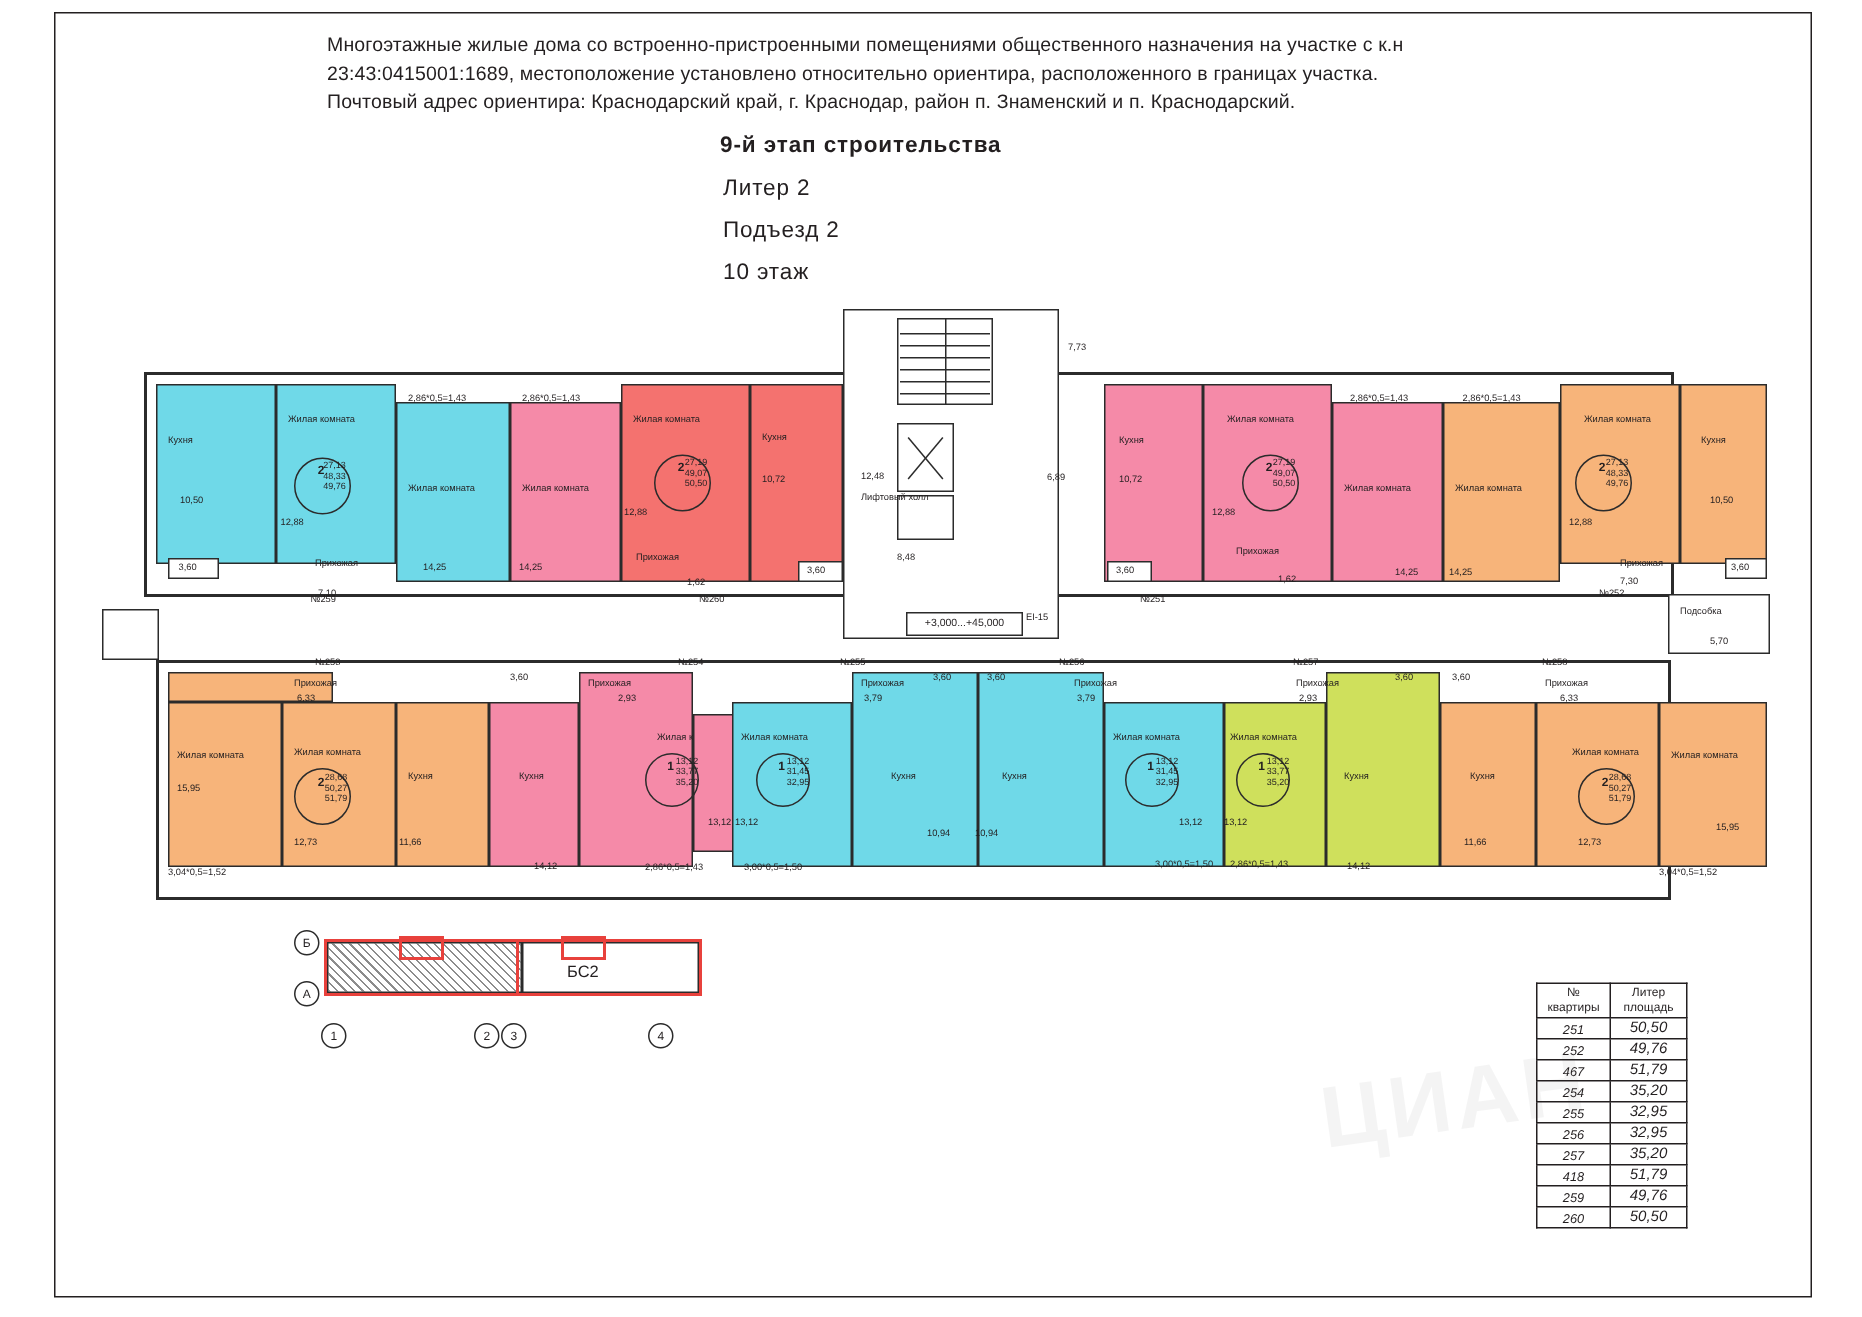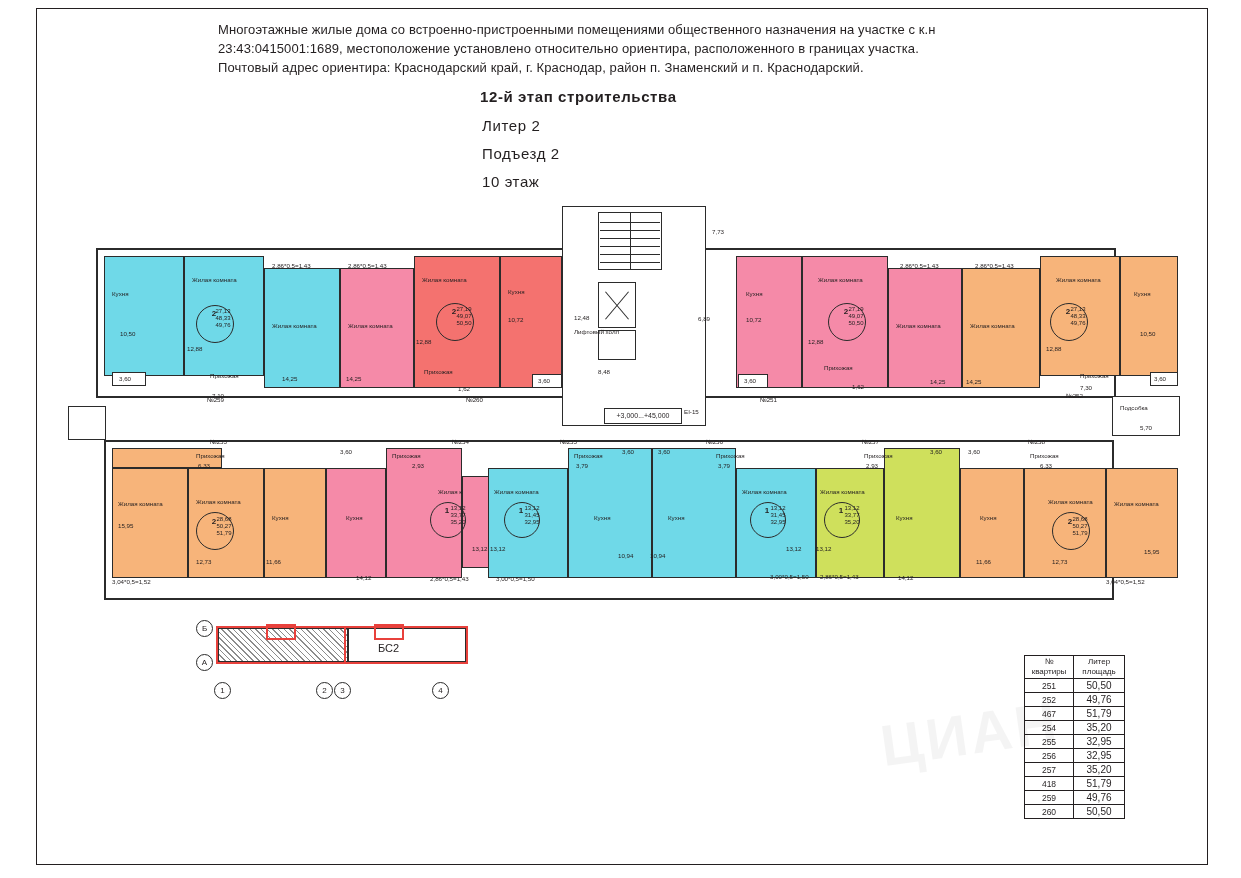--- a/index.html
+++ b/index.html
@@ -27,21 +27,21 @@
   .dim{position:absolute;font-size:6.2px;color:#231f20;white-space:nowrap;}
   .circ{position:absolute;border:1px solid #2b2b2b;border-radius:50%;background:transparent;}
   .numbox{position:absolute;text-align:center;font-size:6px;line-height:7px;color:#231f20;}
   .numbox b{font-size:8px;}
   .rtxt{position:absolute;font-size:6.2px;color:#231f20;}
   .hline{position:absolute;background:#2b2b2b;height:1px;}
   .vline{position:absolute;background:#2b2b2b;width:1px;}
 
   
   .tbl{position:absolute;left:1024px;top:655px;border:1px solid #231f20;border-collapse:collapse;font-size:9px;}
-  .tbl td,.tbl th{border:1px solid #231f20;padding:1px 3px;text-align:center;color:#231f20;font-weight:normal;}
+  .tbl td,.tbl th{border:1px solid #231f20;padding:1px 3px;text-align:center;color:#231f20;font-weight:normal;font-style:italic;}
   .tbl th{font-style:normal;font-size:8px;line-height:10px;}
   .tbl td.n{width:42px;font-size:8.5px;}
   .tbl td.a{width:44px;font-size:10px;}
 
   
   .keyplan{position:absolute;left:196px;top:620px;}
   .kp-box{position:absolute;border:1px solid #2b2b2b;box-sizing:border-box;}
   .kp-hatch{background:repeating-linear-gradient(45deg,#8c8c8c 0 1px,#fff 1px 4px);}
   .kp-circ{position:absolute;width:15px;height:15px;border:1px solid #2b2b2b;border-radius:50%;font-size:8px;text-align:center;line-height:15px;color:#231f20;background:#fff;}
   .kp-lbl{position:absolute;font-size:8px;color:#231f20;}
@@ -55,21 +55,21 @@
 
 <div id="page">
 
   <div class="frame"></div>
 
   <div class="hdr">
     <div>Многоэтажные жилые дома со встроенно-пристроенными помещениями общественного назначения на участке с к.н</div>
     <div>23:43:0415001:1689, местоположение установлено относительно ориентира, расположенного в границах участка.</div>
     <div>Почтовый адрес ориентира: Краснодарский край, г. Краснодар, район п. Знаменский и п. Краснодарский.</div>
   </div>
-  <div class="sub sub1">12-й этап строительства</div>
+  <div class="sub sub1">9-й этап строительства</div>
   <div class="sub sub2">Литер 2</div>
   <div class="sub sub3">Подъезд 2</div>
   <div class="sub sub4">10 этаж</div>
 
   <div class="plan">
 
     <div class="rm wh" style="left:96px;top:248px;width:1020px;height:150px;border-width:2px;"></div>
     <div class="rm wh" style="left:104px;top:440px;width:1010px;height:160px;border-width:2px;"></div>
 
     <div class="rm cy" style="left:104px;top:256px;width:80px;height:120px;"></div>

